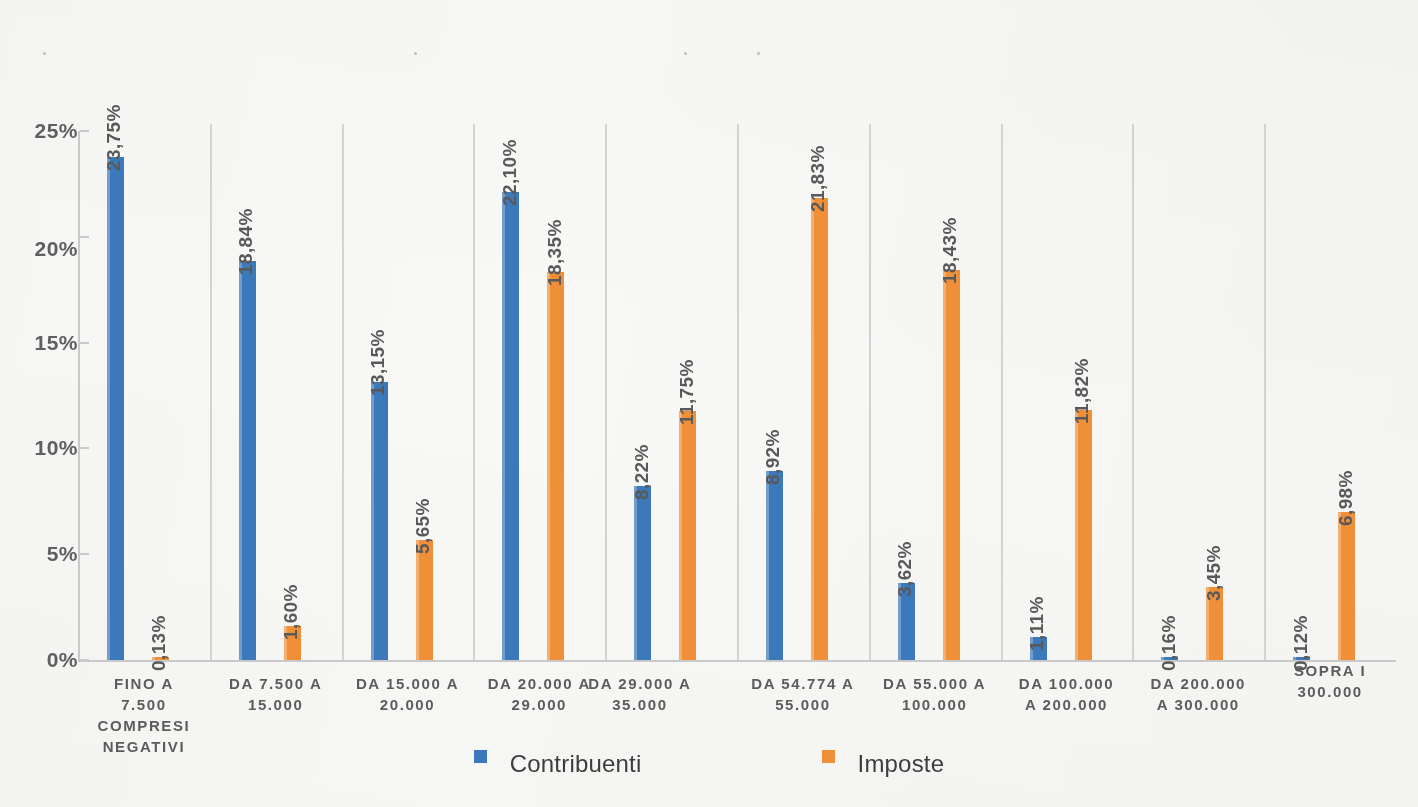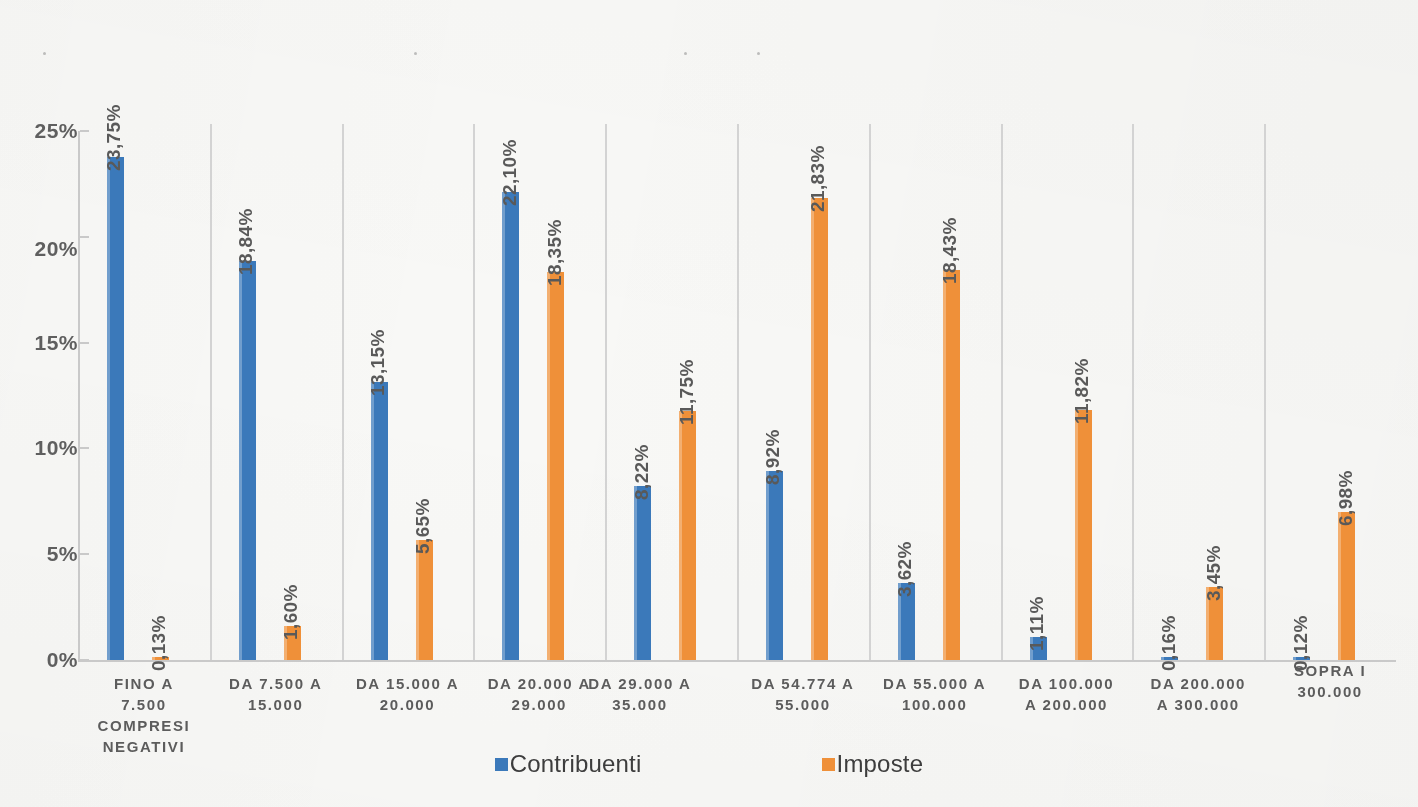--- a/index.html
+++ b/index.html
@@ -114,22 +114,21 @@
     left: 0;
     top: 750px;
     width: 1418px;
     display: flex;
     justify-content: center;
     align-items: center;
     gap: 180px;
   }
   .legend-entry {
     display: flex;
-    align-items: center;
-    gap: 2px;
+    gap: 23px;
   }
   .legend-swatch {
     width: 13px;
     height: 13px;
     display: block;
   }
   .legend-text {
     font-size: 24px;
     color: #3d3d3d;
     letter-spacing: 0.2px;

